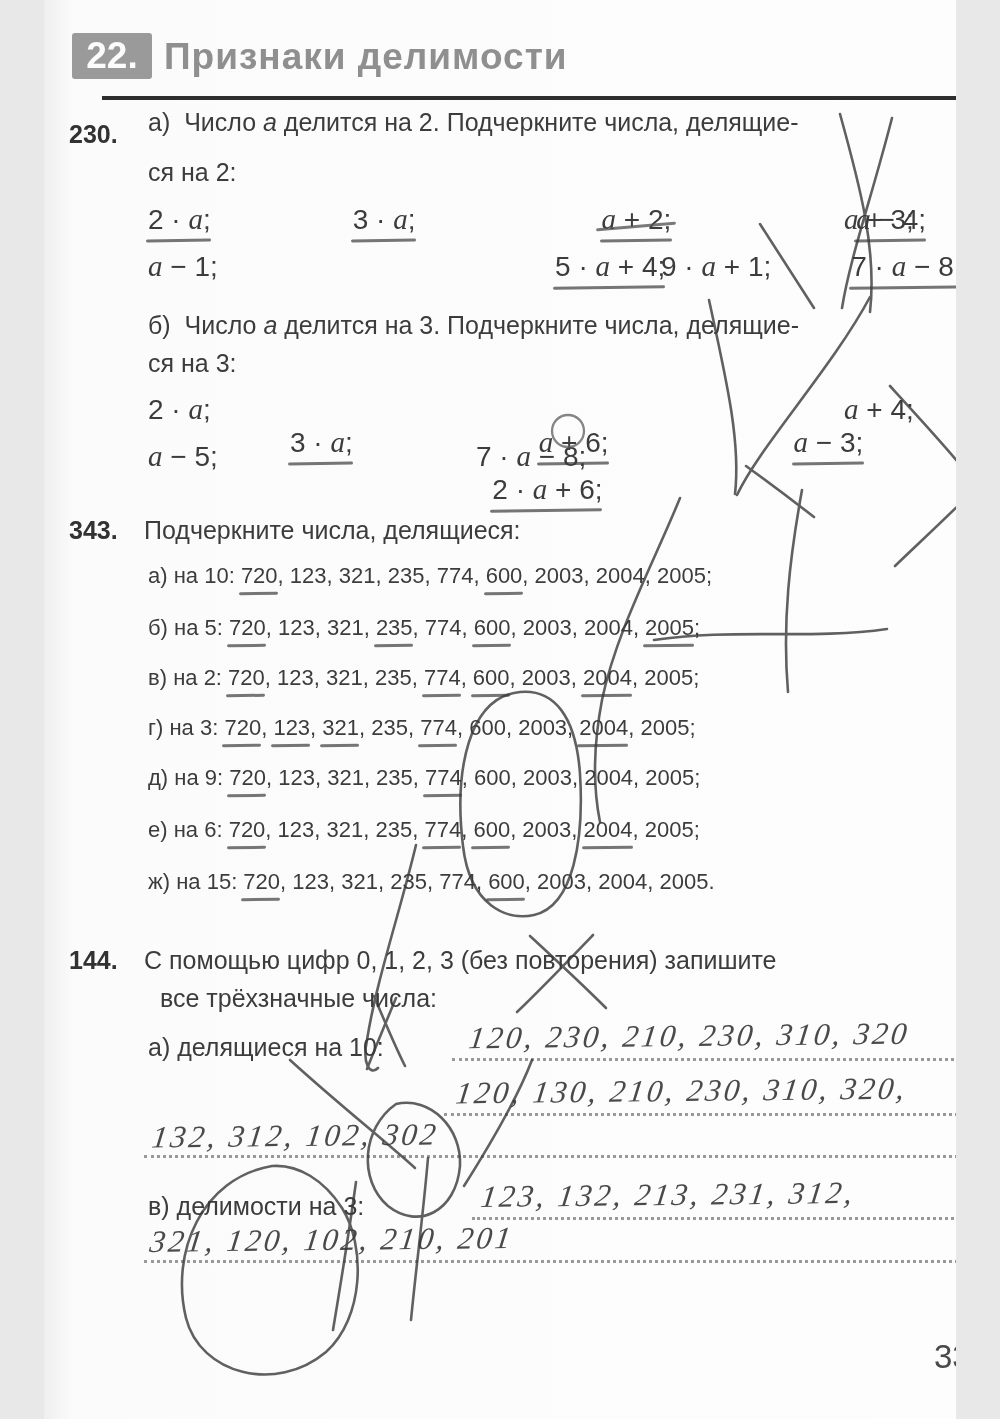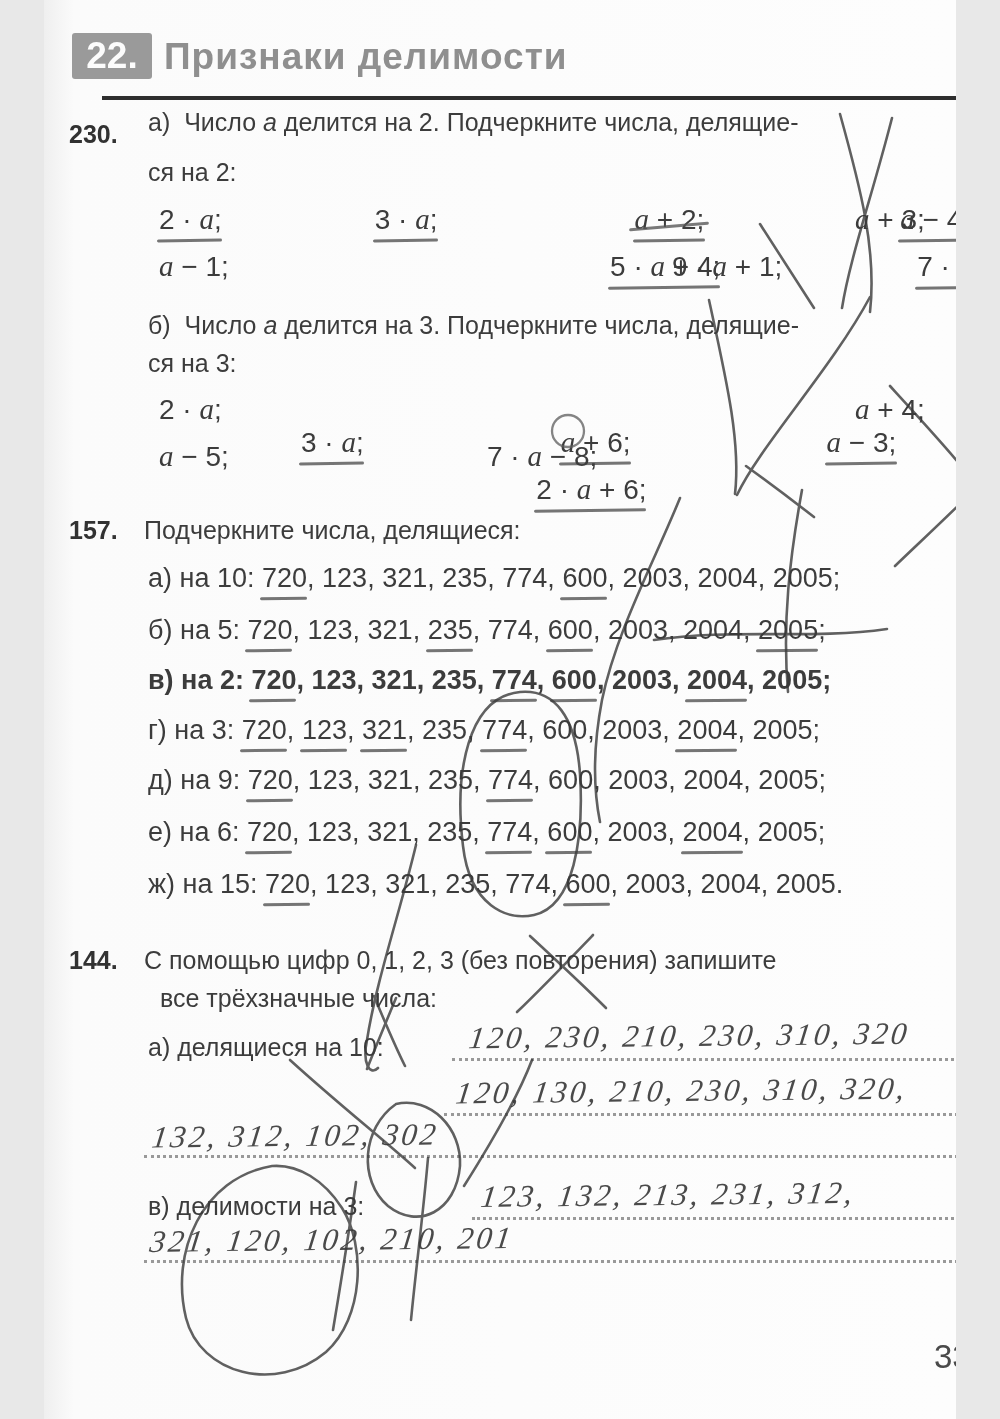--- a/index.html
+++ b/index.html
@@ -14,35 +14,35 @@
   .hdr-box{
     position:absolute; left:28px; top:33px; width:80px; height:46px;
     background:#9a9a9a; color:#fcfcfc; font-size:37px; font-weight:bold;
     text-align:center; line-height:46px; border-radius:3px;
   }
   .hdr-title{
     position:absolute; left:120px; top:36px; font-size:37px; font-weight:bold;
     color:#8f8f8f; letter-spacing:1px;
   }
   .hdr-rule{position:absolute; left:58px; right:0; top:96px; height:4px; background:#2e2e2e;}
-  .exp{position:absolute; font-size:28px; white-space:nowrap;margin-left:11px;}
+  .exp{position:absolute; font-size:28px; white-space:nowrap;}
   .exp i, .hand i{font-family:"Liberation Serif", serif;}
   .exp i{font-size:29px;}
   .un{position:relative;}
   .un::after{
     content:""; position:absolute; left:-2px; right:0px; bottom:-7px; height:3px;
     background:#5d5d5d; border-radius:3px/100%; transform:rotate(-0.7deg); opacity:.85;
   }
   .sdiag::before{
     content:""; position:absolute; left:-6px; right:-4px; bottom:7px; height:3px;
     background:#575757; transform:rotate(-5deg); opacity:.8; border-radius:2px;
   }
   .num{position:relative; display:inline-block;}
   .num.un::after{bottom:-6px;}
-  .l231{position:absolute; font-size:27px; white-space:nowrap;}
+  .l231{position:absolute; font-size:22px; white-space:nowrap;}
   .dots{position:absolute; height:0; border-bottom:3px dotted #8f8f8f; opacity:.9;}
   .hand{
     position:absolute; font-family:"Liberation Serif", serif; font-style:italic;
     font-size:31px; color:#4a4a4a; white-space:nowrap; letter-spacing:3px;
     transform:rotate(-0.6deg) skewX(-8deg);
   }
   .pagenum{position:absolute; left:890px; top:1338px; font-size:33px; color:#4a4a4a;}
   #scribbles{position:absolute; left:0; top:0; pointer-events:none;}
 </style>
 </head>
@@ -60,26 +60,26 @@
   </div>
   <div class="t" style="left:104px; top:158px">ся на 2:</div>
   <div id="grid230a"><span class="exp un" style="left: 104px; top: 203px;">2 · <i>a</i>;</span><span class="exp un" style="left: 246px; top: 203px;">3 · <i>a</i>;</span><span class="exp un sdiag" style="left: 432px; top: 203px;"><i>a</i> + 2;</span><span class="exp un" style="left: 617px; top: 203px;"><i>a</i> − 4;</span><span class="exp" style="left: 800px; top: 203px;"><i>a</i> + 3;</span><span class="exp" style="left: 104px; top: 250px;"><i>a</i> − 1;</span><span class="exp un" style="left: 246px; top: 250px;">5 · <i>a</i> + 4;</span><span class="exp un" style="left: 432px; top: 250px;">7 · <i>a</i> − 8;</span><span class="exp" style="left: 617px; top: 250px;">9 · <i>a</i> + 1;</span></div>
 
   <div class="t" style="left:104px; top:311px">
     <span>б)</span>&nbsp;&nbsp;<span id="p230b1">Число <i>a</i> делится на 3. Подчеркните числа, делящие-</span>
   </div>
   <div class="t" style="left:104px; top:349px">ся на 3:</div>
   <div id="grid230b"><span class="exp" style="left: 104px; top: 393px;">2 · <i>a</i>;</span><span class="exp un" style="left: 246px; top: 393px;">3 · <i>a</i>;</span><span class="exp un" style="left: 432px; top: 393px;"><i>a</i> + 6;</span><span class="exp un" style="left: 617px; top: 393px;"><i>a</i> − 3;</span><span class="exp" style="left: 800px; top: 393px;"><i>a</i> + 4;</span><span class="exp" style="left: 104px; top: 440px;"><i>a</i> − 5;</span><span class="exp un" style="left: 246px; top: 440px;">2 · <i>a</i> + 6;</span><span class="exp" style="left: 432px; top: 440px;">7 · <i>a</i> − 8;</span><span class="exp un" style="left: 617px; top: 440px;">4 · <i>a</i> + 3;</span></div>
 
-  <div class="t bold" style="left:25px; top:516px">157.</div>
+  <div class="t bold" style="left:25px; top:516px">343.</div>
   <div class="t" style="left:100px; top:516px">Подчеркните числа, делящиеся:</div>
   <div id="lines231">
       <div class="l231" style="left: 104px; top: 563px;"><span>а)</span>&nbsp;на 10: <span class="num un">720</span>, <span class="num">123</span>, <span class="num">321</span>, <span class="num">235</span>, <span class="num">774</span>, <span class="num un">600</span>, <span class="num">2003</span>, <span class="num">2004</span>, <span class="num">2005</span>;</div>
       <div class="l231" style="left: 104px; top: 615px;"><span>б)</span>&nbsp;на 5: <span class="num un">720</span>, <span class="num">123</span>, <span class="num">321</span>, <span class="num un">235</span>, <span class="num">774</span>, <span class="num un">600</span>, <span class="num">2003</span>, <span class="num">2004</span>, <span class="num un">2005</span>;</div>
-      <div class="l231" style="left: 104px; top: 665px; font-weight: bold;"><span>в)</span>&nbsp;на 2: <span class="num un">720</span>, <span class="num">123</span>, <span class="num">321</span>, <span class="num">235</span>, <span class="num un">774</span>, <span class="num un">600</span>, <span class="num">2003</span>, <span class="num un">2004</span>, <span class="num">2005</span>;</div>
+      <div class="l231" style="left: 104px; top: 665px;"><span>в)</span>&nbsp;на 2: <span class="num un">720</span>, <span class="num">123</span>, <span class="num">321</span>, <span class="num">235</span>, <span class="num un">774</span>, <span class="num un">600</span>, <span class="num">2003</span>, <span class="num un">2004</span>, <span class="num">2005</span>;</div>
       <div class="l231" style="left: 104px; top: 715px;"><span>г)</span>&nbsp;на 3: <span class="num un">720</span>, <span class="num un">123</span>, <span class="num un">321</span>, <span class="num">235</span>, <span class="num un">774</span>, <span class="num">600</span>, <span class="num">2003</span>, <span class="num un">2004</span>, <span class="num">2005</span>;</div>
       <div class="l231" style="left: 104px; top: 765px;"><span>д)</span>&nbsp;на 9: <span class="num un">720</span>, <span class="num">123</span>, <span class="num">321</span>, <span class="num">235</span>, <span class="num un">774</span>, <span class="num">600</span>, <span class="num">2003</span>, <span class="num">2004</span>, <span class="num">2005</span>;</div>
       <div class="l231" style="left: 104px; top: 817px;"><span>е)</span>&nbsp;на 6: <span class="num un">720</span>, <span class="num">123</span>, <span class="num">321</span>, <span class="num">235</span>, <span class="num un">774</span>, <span class="num un">600</span>, <span class="num">2003</span>, <span class="num un">2004</span>, <span class="num">2005</span>;</div>
       <div class="l231" style="left: 104px; top: 869px;"><span>ж)</span>&nbsp;на 15: <span class="num un">720</span>, <span class="num">123</span>, <span class="num">321</span>, <span class="num">235</span>, <span class="num">774</span>, <span class="num un">600</span>, <span class="num">2003</span>, <span class="num">2004</span>, <span class="num">2005</span>.</div>
     </div>
 
   <div class="t bold" style="left:25px; top:946px">144.</div>
   <div class="t" style="left:100px; top:946px">С помощью цифр 0, 1, 2, 3 (без повторения) запишите</div>
   <div class="t" style="left:116px; top:984px">все трёхзначные числа:</div>
 

